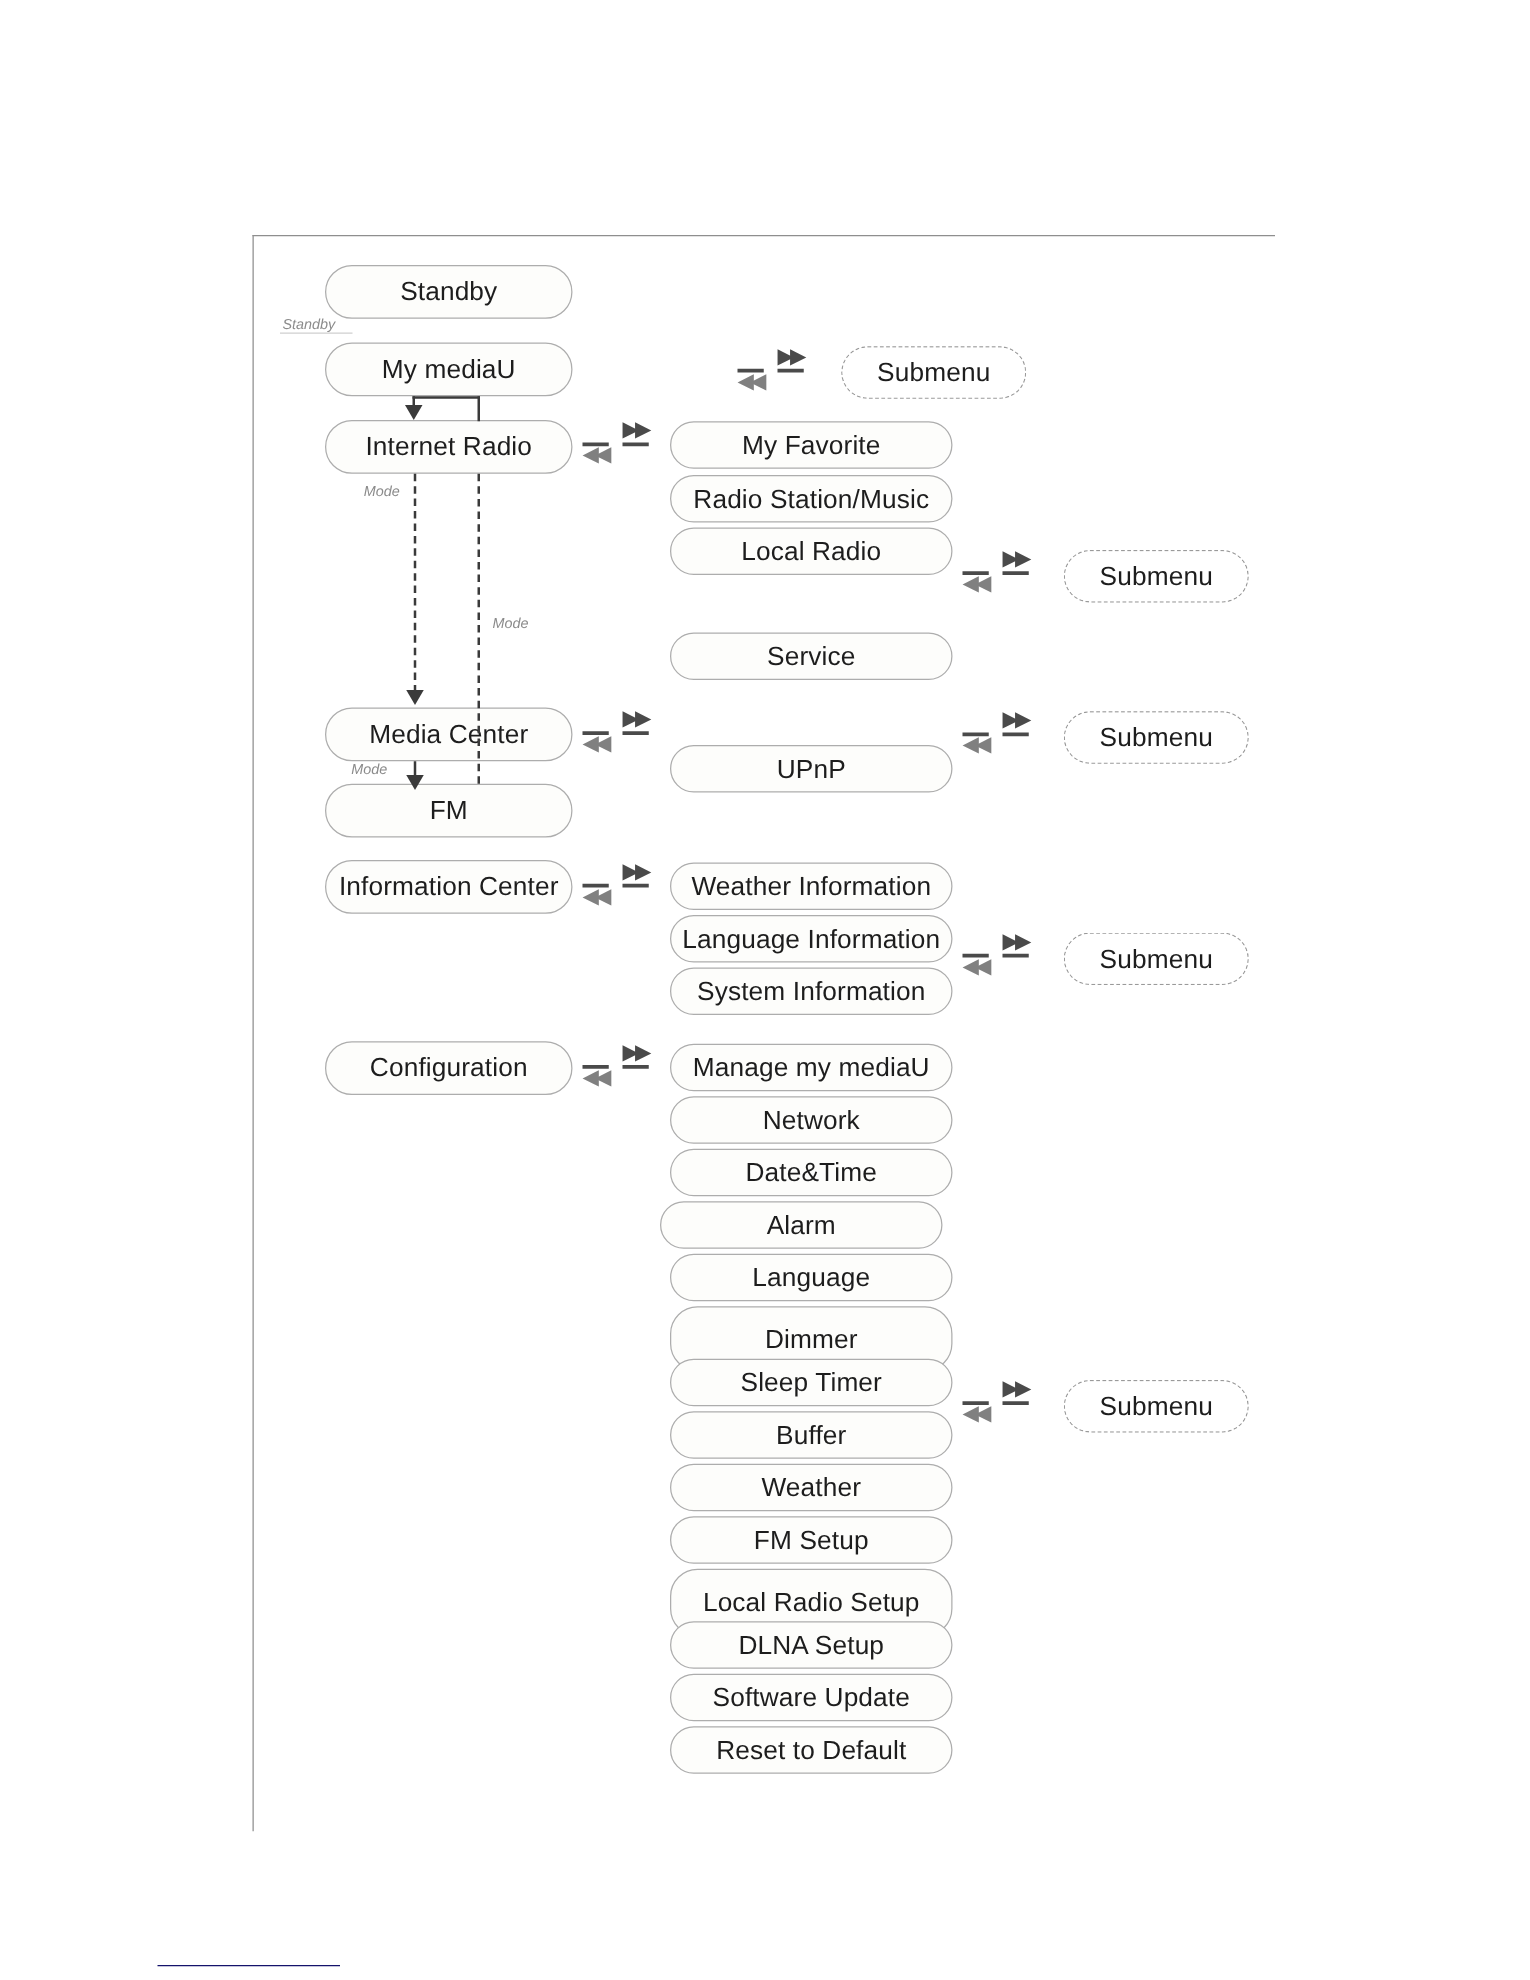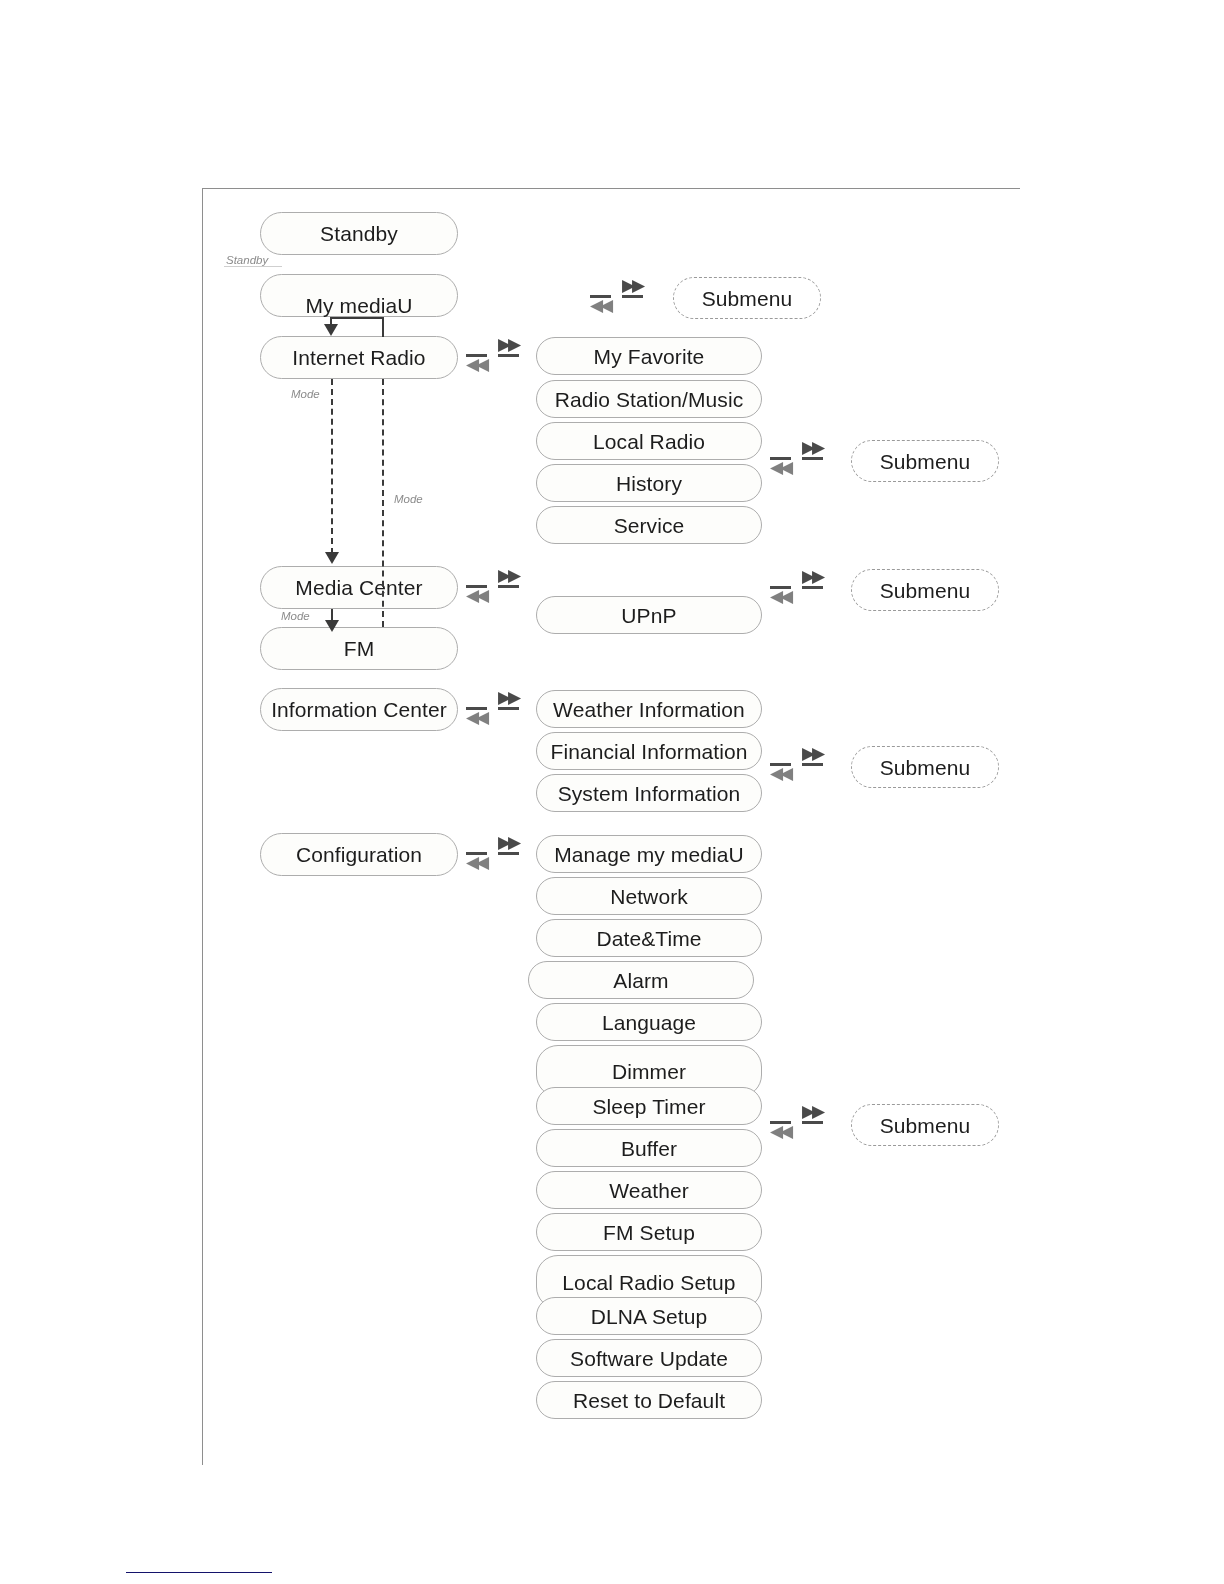--- a/index.html
+++ b/index.html
@@ -81,21 +81,21 @@
 
 <div id="page">
 
   <div class="frame-top"></div>
   <div class="frame-left"></div>
   <div class="bottom-rule"></div>
 
   <div class="node" id="n-standby" style="left: 260px; top: 212px; width: 198px; height: 43px;">
     <span class="lbl">Standby</span>
   </div>
-  <div class="node" id="n-mymediau" style="left: 260px; top: 274px; width: 198px; height: 43px; align-items: flex-end;">
+  <div class="node" id="n-mymediau" style="left: 260px; top: 274px; width: 198px; height: 43px;">
     <span class="lbl">My mediaU</span>
   </div>
   <div class="node" id="n-internetradio" style="left: 260px; top: 336px; width: 198px; height: 43px;">
     <span class="lbl">Internet Radio</span>
   </div>
   <div class="node" id="n-mediacenter" style="left: 260px; top: 566px; width: 198px; height: 43px;">
     <span class="lbl">Media Center</span>
   </div>
   <div class="node" id="n-fm" style="left: 260px; top: 627px; width: 198px; height: 43px;">
     <span class="lbl">FM</span>
@@ -109,36 +109,33 @@
 
   <div class="node" id="ir-0" style="left: 536px; top: 337px; width: 226px; height: 38px;">
     <span class="lbl">My Favorite</span>
     </div>
   <div class="node" id="ir-1" style="left: 536px; top: 380px; width: 226px; height: 38px;">
     <span class="lbl">Radio Station/Music</span>
     </div>
   <div class="node" id="ir-2" style="left: 536px; top: 422px; width: 226px; height: 38px;">
     <span class="lbl">Local Radio</span>
     </div>
-  <div class="node" id="ir-3" style="left: 536px; top: 464px; width: 226px; height: 38px;">
-    <span class="lbl">History</span>
-    </div>
   <div class="node" id="ir-4" style="left: 536px; top: 506px; width: 226px; height: 38px;">
     <span class="lbl">Service</span>
     </div>
 
   <div class="node" id="mc-0" style="left: 536px; top: 568px; width: 226px; height: 38px; margin-top: 28px;">
     <span class="lbl">UPnP</span>
     </div>
 
   <div class="node" id="ic-0" style="left: 536px; top: 690px; width: 226px; height: 38px;">
     <span class="lbl">Weather Information</span>
     </div>
   <div class="node" id="ic-1" style="left: 536px; top: 732px; width: 226px; height: 38px;">
-    <span class="lbl">Financial Information</span>
+    <span class="lbl">Language Information</span>
     </div>
   <div class="node" id="ic-2" style="left: 536px; top: 774px; width: 226px; height: 38px;">
     <span class="lbl">System Information</span>
     </div>
 
   <div class="node" id="cf-0" style="left: 536px; top: 835px; width: 226px; height: 38px;">
     <span class="lbl">Manage my mediaU</span>
     </div>
   <div class="node" id="cf-1" style="left: 536px; top: 877px; width: 226px; height: 38px;">
     <span class="lbl">Network</span>

